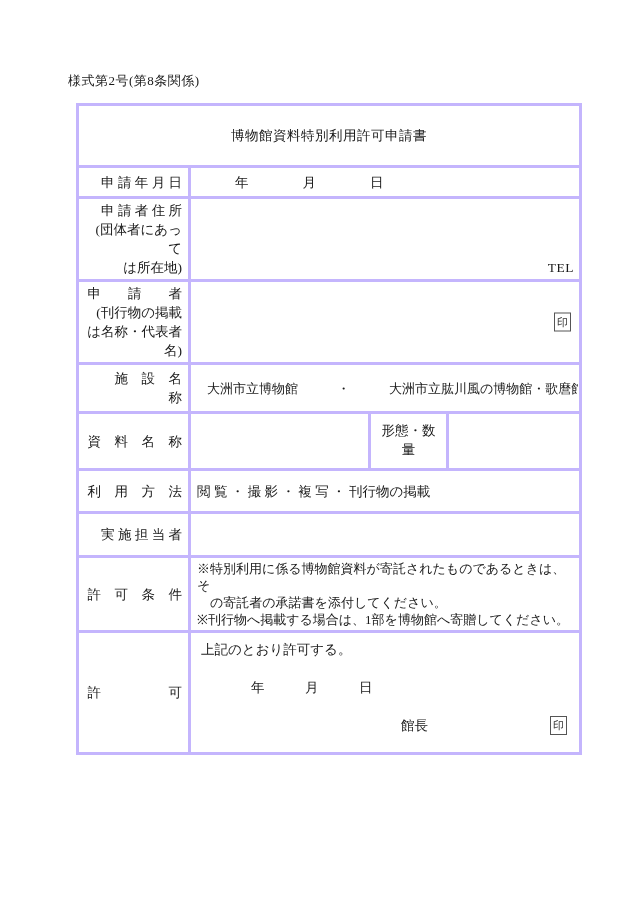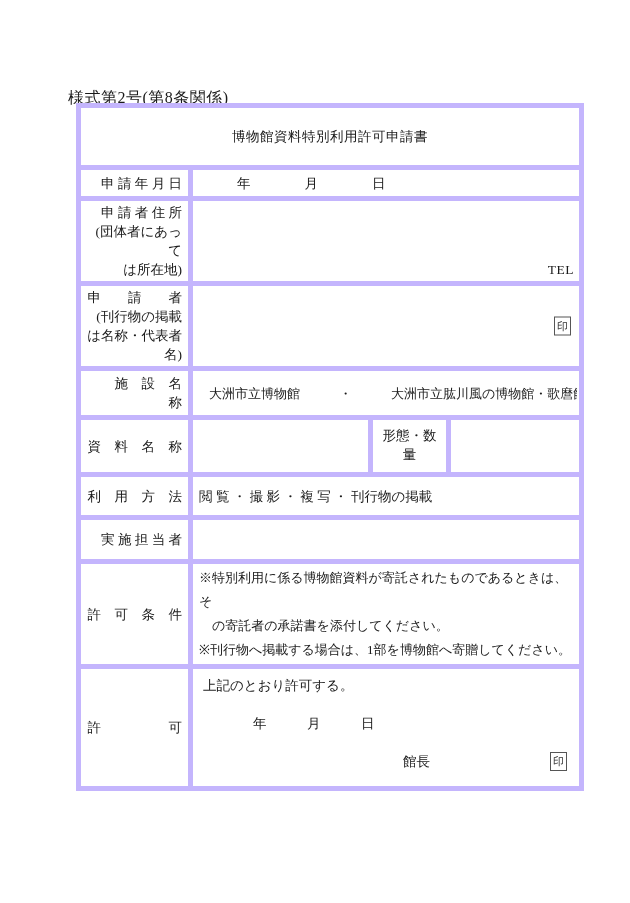--- a/index.html
+++ b/index.html
@@ -11,35 +11,35 @@
     width: 630px;
     height: 903px;
     background: #ffffff;
     margin: 0 auto;
     overflow: hidden;
   }
 
   .doc-label {
     position: absolute;
     left: 68px;
-    top: 88px;
-    font-size: 16px;
+    top: 72px;
+    font-size: 13px;
     letter-spacing: 0.5px;
   }
 
   table.form-table {
     position: absolute;
     left: 76px;
     top: 103px;
     width: 503px;
     border-collapse: collapse;
     table-layout: fixed;
   }
   .form-table td {
-    border: 5px solid #c4b5fd;
+    border: 3px solid #c4b5fd;
     vertical-align: middle;
     font-size: 13.5px;
     line-height: 19px;
     overflow: hidden;
   }
 
   td.title-cell {
     height: 62px;
     text-align: center;
     font-size: 13.5px;
@@ -91,21 +91,21 @@
   td.sub-label { text-align: center; padding: 2px 4px; font-family: Liberation Mono, monospace; }
 
   tr.r-purpose td { height: 68px; }
   tr.r-usage td { height: 43px; }
   td.usage-val { white-space: pre; }
   tr.r-person td { height: 44px; }
 
   tr.r-conditions td { height: 61px; }
   td.conditions-val {
     font-size: 13px;
-    line-height: 24px;
+    line-height: 17px;
     white-space: pre-line;
     padding: 2px 3px 2px 6px;
   }
 
   tr.r-permission td { height: 122px; }
   td.permission-val { vertical-align: top; padding: 7px 10px; }
   .permit-line1 { white-space: pre; }
   .permit-date { margin-top: 19px; margin-left: 50px; white-space: pre; }
   .permit-director {
     margin-top: 19px;

